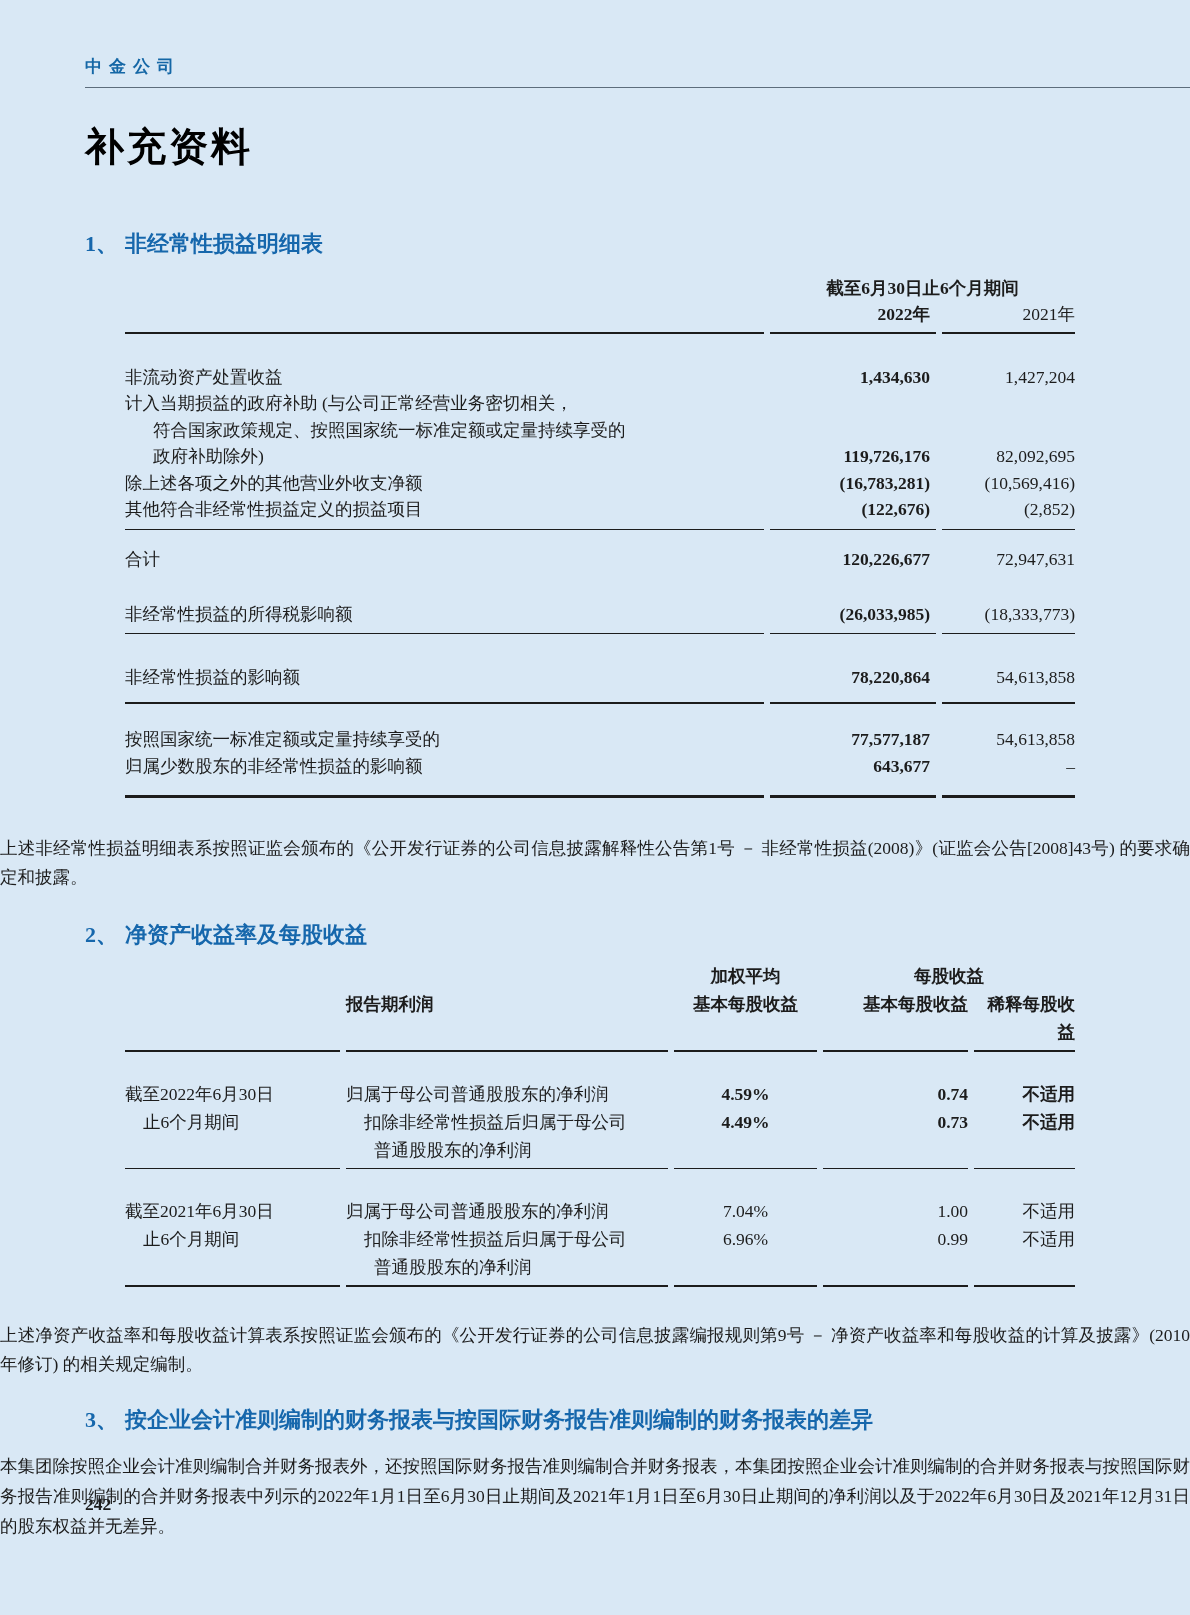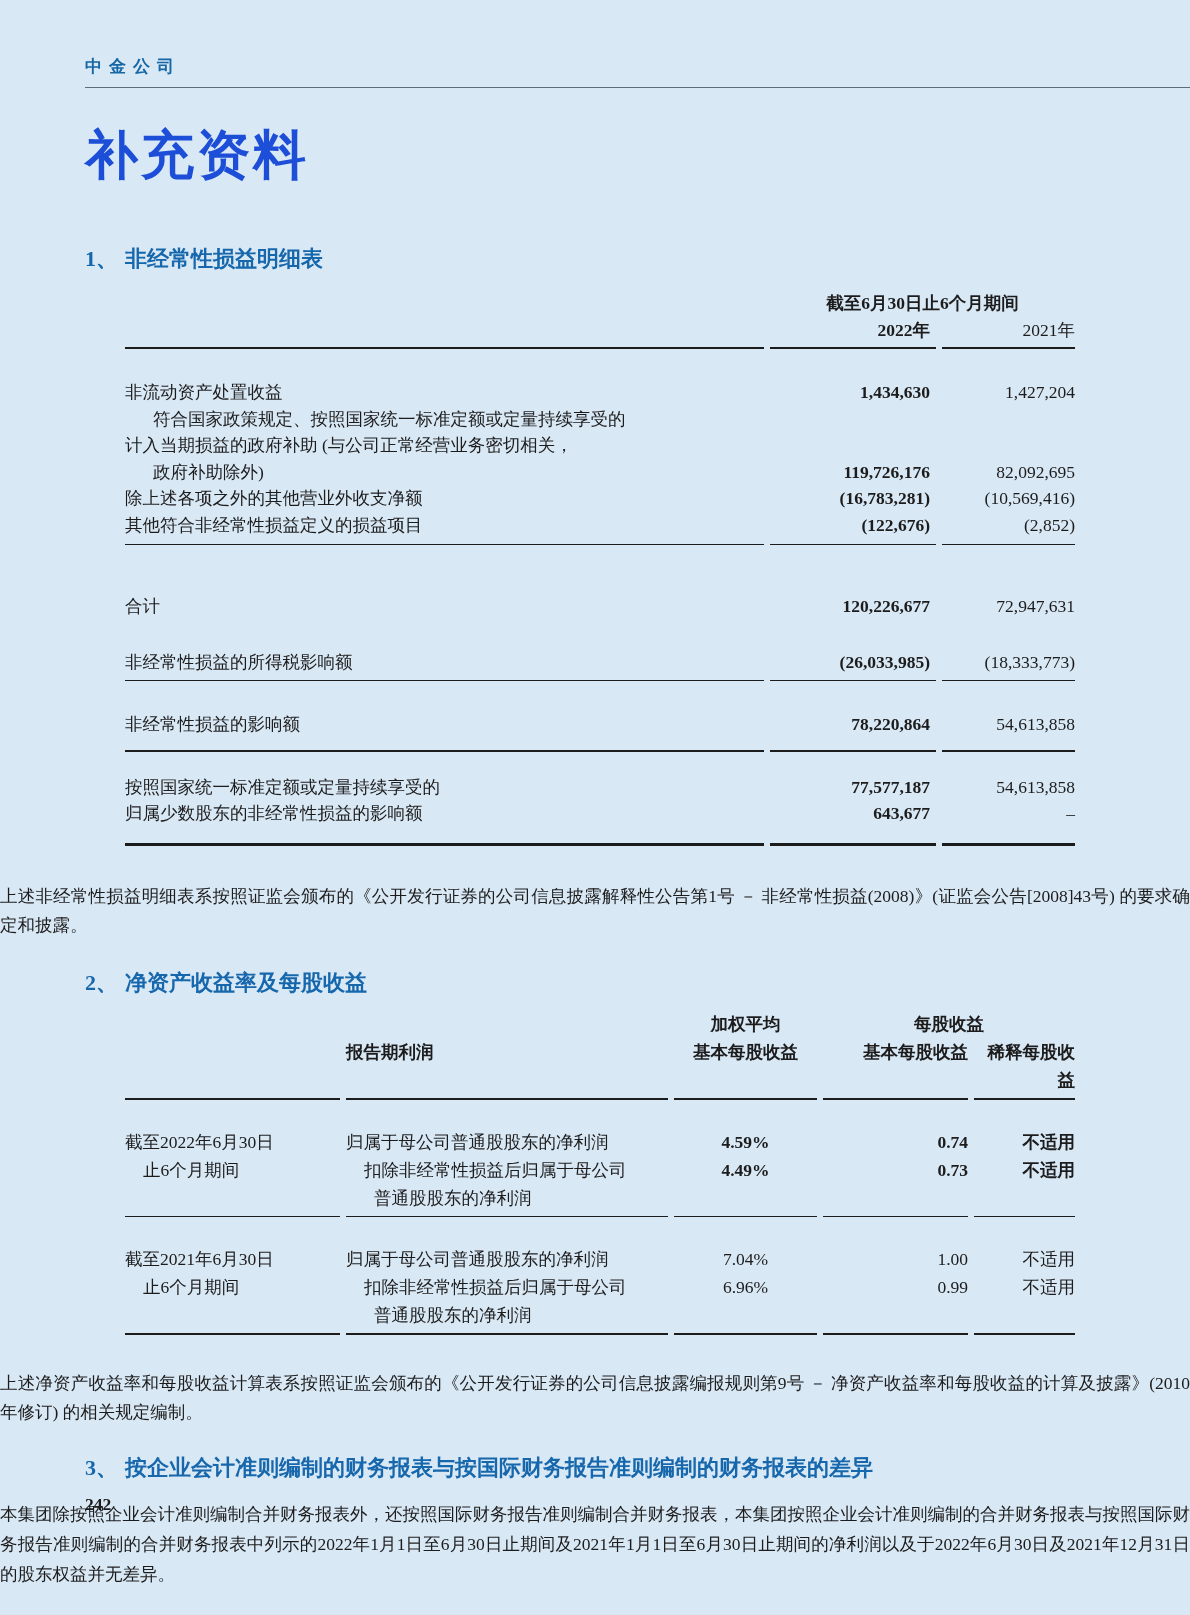--- a/index.html
+++ b/index.html
@@ -10,21 +10,21 @@
     font-family:"Liberation Serif","DejaVu Serif",serif;
     color:#1c1c1c;
     font-size:17.5px;
     box-sizing:border-box;
     padding-top:55px;
     overflow:hidden;
   }
   
   .brand { margin-left:85px; color:#1567a6; font-weight:700; font-size:17px; letter-spacing:7px; }
   .top-rule { margin-left:85px; margin-top:9px; border-top:1.5px solid #5d6d7c; }
-  .doc-title { margin:38px 0 0 85px; color:#1d4ed8; font-size:53px; font-weight:700; letter-spacing:3px; line-height:1.1; }
+  .doc-title { margin:38px 0 0 85px; color:#000000; font-size:39px; font-weight:700; letter-spacing:3px; line-height:1.1; }
 
   
   .sec-head { display:flex; margin-left:85px; color:#1667ac; font-weight:700; font-size:22px; }
   .sec-num { width:40px; flex:0 0 40px; }
   .content { margin-left:125px; margin-right:115px; }
   .note { line-height:29px; text-align:justify; margin:0; margin-top:36px; }
 
   
   .t1 { margin-top:16px; }
   .t1row { display:flex; column-gap:6px; line-height:26.5px;align-items:center; }
@@ -57,21 +57,21 @@
   .t2rule .s5 { width:101px; flex:0 0 101px; }
   .t2rule.w25 > div { border-top-width:2.5px; }
   .ind1 { padding-left:18px; }
   .ind2 { padding-left:28px; }
   .g2022 .t2v { font-weight:700; }
 
   
   .body-text { line-height:30px; text-align:justify; margin:16px 0 0 0; }
   .page-num { position:absolute; left:85px; bottom:100px; font-weight:700; font-size:17.5px; }
 
-  .mt28 { margin-top:28px; } .mt30 { margin-top:30px; } .mt32 { margin-top:48px; }
+  .mt28 { margin-top:28px; } .mt30 { margin-top:30px; } .mt32 { margin-top:16px; }
   .mt12 { margin-top:12px; } .mt22 { margin-top:22px; } .mt16 { margin-top:16px; }
   .mt6 { margin-top:6px; } .mt5 { margin-top:5px; } .mt4 { margin-top:4px; } .mt26 { margin-top:26px; } .mt34 { margin-top:34px; }
   .mt60 { margin-top:60px; } .mt29 { margin-top:29px; }
 </style>
 </head>
 <body>
 
 <div class="page">
 
   <div class="brand">中金公司</div>
@@ -100,26 +100,26 @@
           <div class="s3"></div>
         </div>
 
       <div class="mt30">
         <div class="t1row">
           <div class="lbl">非流动资产处置收益</div>
           <div class="c22">1,434,630</div>
           <div class="c21">1,427,204</div>
         </div>
         <div class="t1row">
-          <div class="lbl ind">符合国家政策规定、按照国家统一标准定额或定量持续享受的</div>
+          <div class="lbl">计入当期损益的政府补助 (与公司正常经营业务密切相关，</div>
           <div class="c22"></div>
             <div class="c21"></div>
         </div>
         <div class="t1row">
-          <div class="lbl">计入当期损益的政府补助 (与公司正常经营业务密切相关，</div>
+          <div class="lbl ind">符合国家政策规定、按照国家统一标准定额或定量持续享受的</div>
           <div class="c22"></div>
             <div class="c21"></div>
         </div>
         <div class="t1row">
           <div class="lbl ind">政府补助除外)</div>
           <div class="c22">119,726,176</div>
           <div class="c21">82,092,695</div>
         </div>
         <div class="t1row">
           <div class="lbl">除上述各项之外的其他营业外收支净额</div>

